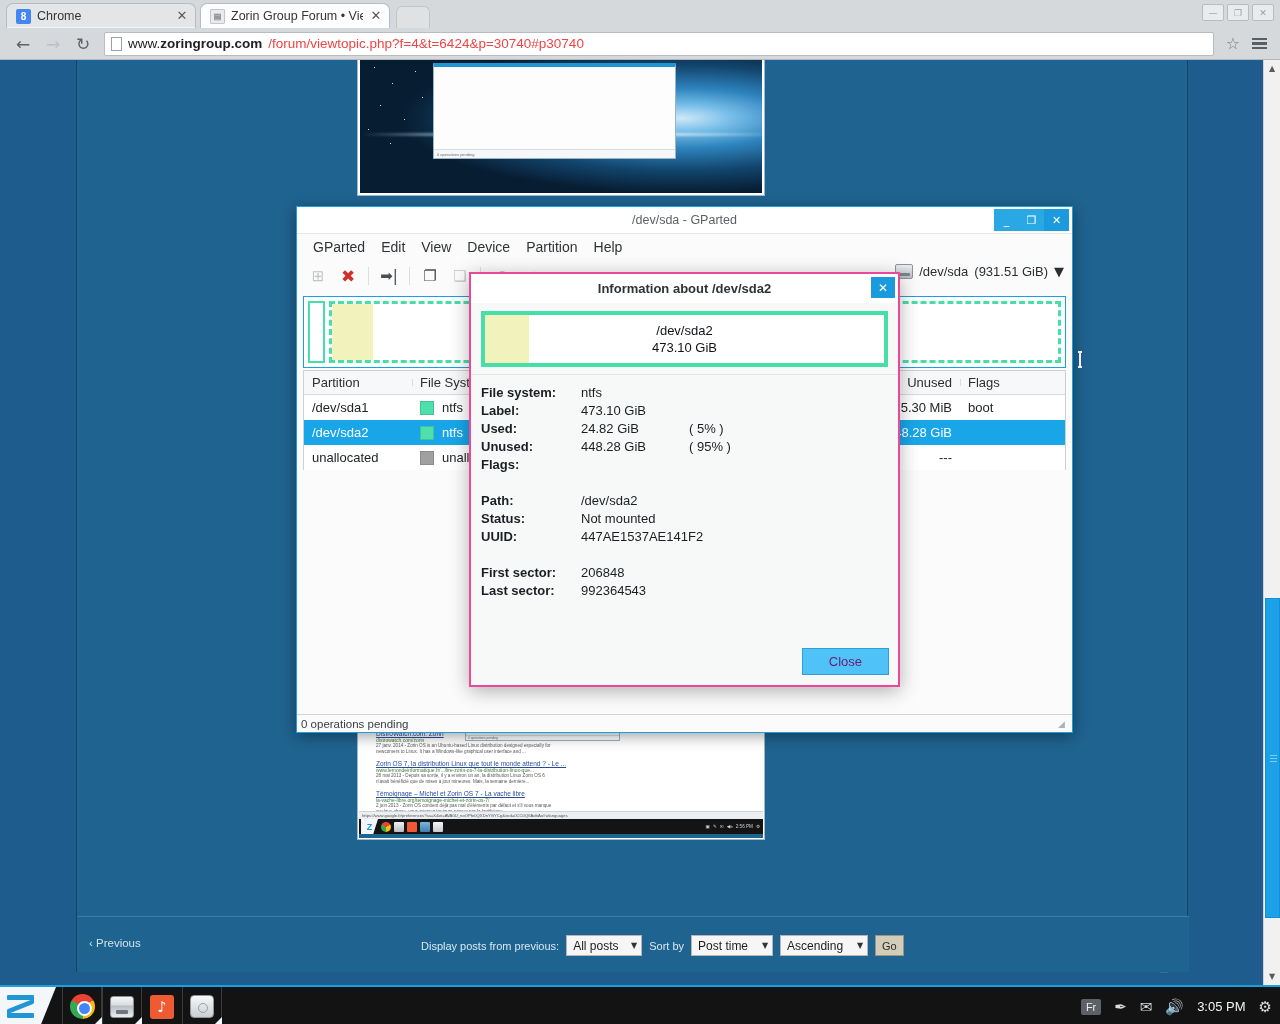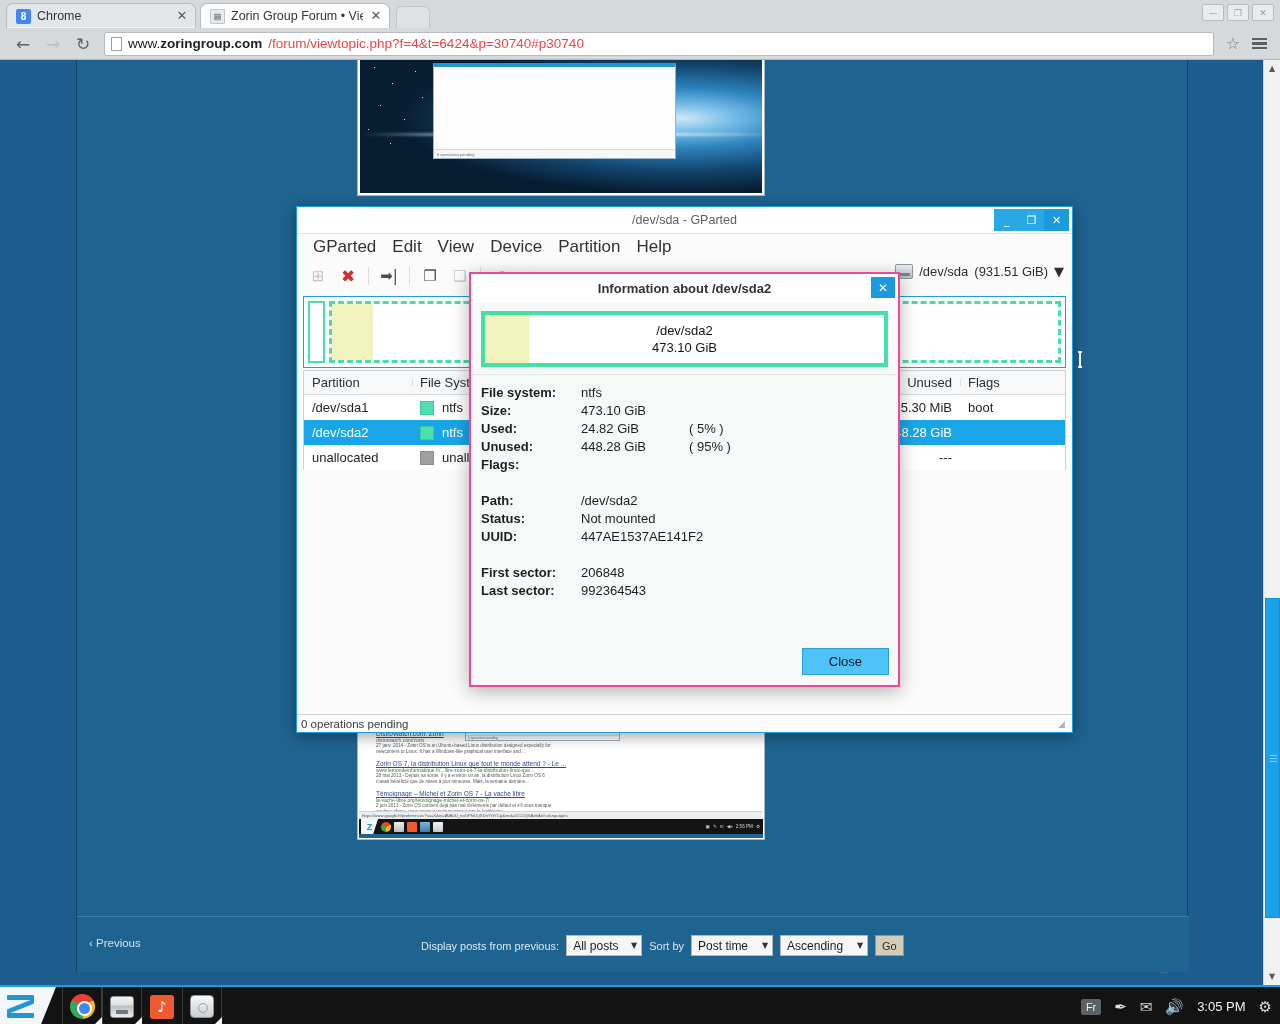--- a/index.html
+++ b/index.html
@@ -243,21 +243,21 @@
   .gp-winbtns { position: absolute; right: 0; top: 0; display: flex; height: 27px; }
   .gp-winbtn {
     width: 25px; height: 22px; margin-top: 2px;
     display: flex; align-items: center; justify-content: center;
     color: #fff; font-size: 11px; background: #29a8e4;
     font-family: "DejaVu Sans", sans-serif;
   }
   .gp-winbtn.close { background: #1b9ade; margin-right: 3px; }
   .gp-menubar {
     height: 26px; display: flex; align-items: center; gap: 0;
-    padding: 0 8px; font-size: 17px; color: #2f3335; background: #fbfbfb;
+    padding: 0 8px; font-size: 14px; color: #2f3335; background: #fbfbfb;
   }
   .gp-menu-item { padding: 2px 8px; }
   .gp-toolbar {
     height: 32px; display: flex; align-items: center; gap: 0;
     padding: 0 6px; background: #fbfbfb; position: relative;
   }
   .gp-tool {
     width: 30px; height: 26px; display: flex; align-items: center;
     justify-content: center; color: #4a4f52;
     font-family: "DejaVu Sans", sans-serif; font-size: 15px;
@@ -361,21 +361,21 @@
   }
   .dlg-rule { margin: 7px 1px 0 1px; height: 1px; background: #e3e6e8; }
   .dlg-body { padding: 8px 0 0 10px; font-size: 13px; color: #1b1f22; }
   .dlg-line { display: flex; height: 18px; align-items: center; }
   .dlg-key { width: 100px; font-weight: bold; }
   .dlg-val { width: 108px; }
   .dlg-pct { width: 70px; }
   .dlg-spacer { height: 18px; }
   .dlg-footer { position: absolute; right: 9px; bottom: 10px; }
   .close-btn {
-    background: #4fc3f7; border: 1px solid #2f9ed4; color: #0f172a;
+    background: #4fc3f7; border: 1px solid #2f9ed4; color: #701a75;
     font-size: 13px; padding: 5px 26px; margin-top: 14px;
   }
 
   
   .taskbar {
     position: absolute; left: 0; bottom: 0; width: 1280px; height: 39px;
     background: #131313; border-top: 2px solid #1a9fe0;
   }
   .tb-logo {
     position: absolute; left: 0; top: 0; width: 56px; height: 39px;
@@ -734,21 +734,21 @@
 
     <div class="dlg-rule"></div>
 
     <div class="dlg-body">
       <div class="dlg-line">
         <span class="dlg-key">File system:</span>
         <span class="dlg-val">ntfs</span>
         <span class="dlg-pct"></span>
       </div>
       <div class="dlg-line">
-        <span class="dlg-key">Size:</span>
+        <span class="dlg-key">Label:</span>
         <span class="dlg-val">473.10 GiB</span>
         <span class="dlg-pct"></span>
       </div>
       <div class="dlg-line">
         <span class="dlg-key">Used:</span>
         <span class="dlg-val">24.82 GiB</span>
         <span class="dlg-pct">( 5% )</span>
       </div>
       <div class="dlg-line">
         <span class="dlg-key">Unused:</span>

